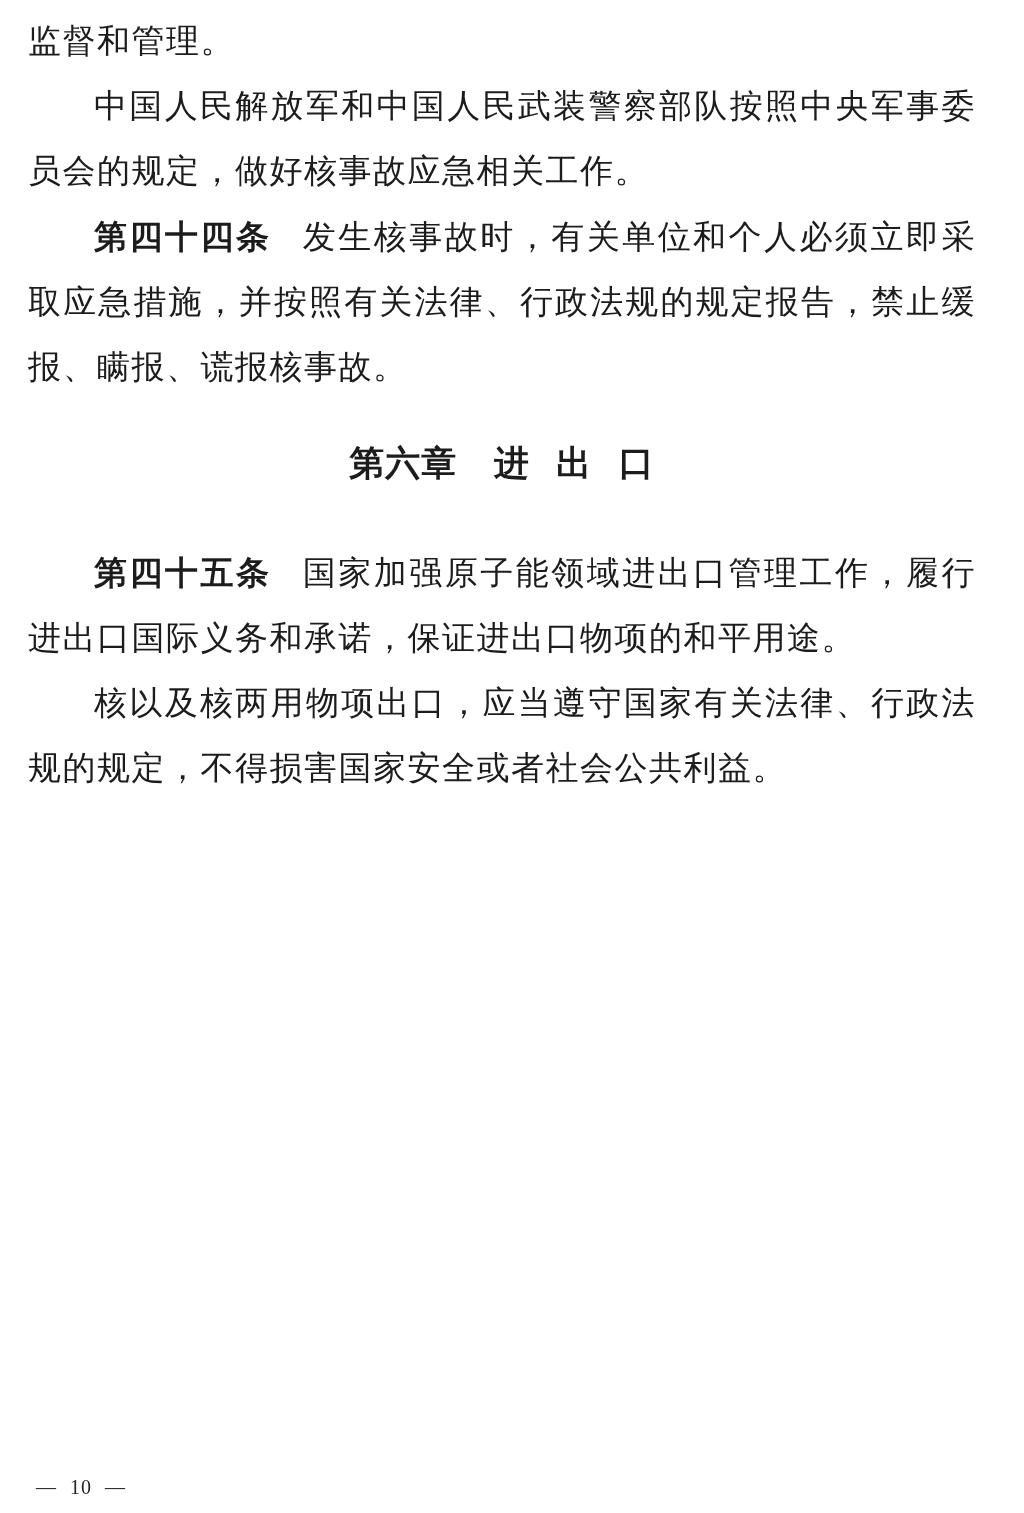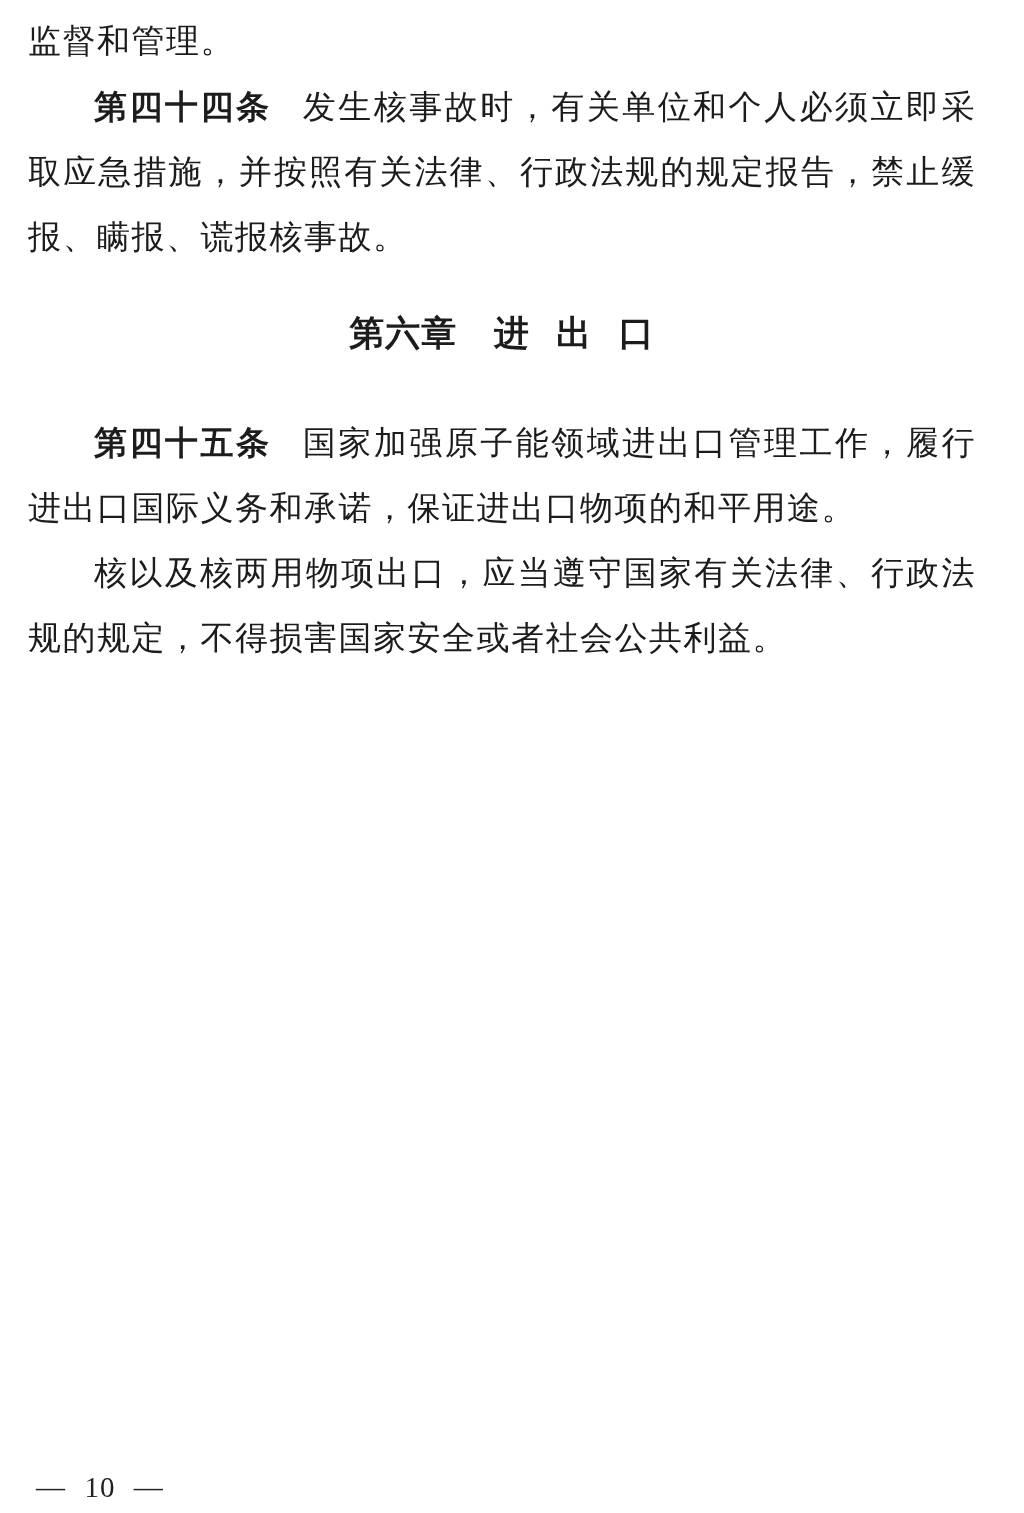--- a/index.html
+++ b/index.html
@@ -46,37 +46,38 @@
     letter-spacing: 1px;
   }
   .chapter-title {
     margin-left: 1.05em;
     word-spacing: 0.45em;
   }
   .footer {
     position: absolute;
     left: 36px;
     bottom: 6px;
-    font-size: 29px;
+    font-size: 20px;
     line-height: 40px;
     letter-spacing: 1px;
     word-spacing: 0.35em;
     color: #222222;
   }
 </style>
 </head>
 <body>
 
 <div class="page">
   <div class="content">
 
     <p class="para"><span>监督和管理。</span></p>
 
 
 
+    <p class="para indent"><span>中国人民解放军和中国人民武装警察部队按照中央军事委员会的规定，做好核事故应急相关工作。</span></p>
 
     <p class="para indent"><span class="article-label">第四十四条</span><span>发生核事故时，有关单位和个人必须立即采取应急措施，并按照有关法律、行政法规的规定报告，禁止缓报、瞒报、谎报核事故。</span></p>
 
     <h2 class="chapter"><span>第六章</span><span class="chapter-title">进 出 口</span></h2>
 
     <p class="para indent"><span class="article-label">第四十五条</span><span>国家加强原子能领域进出口管理工作，履行进出口国际义务和承诺，保证进出口物项的和平用途。</span></p>
 
 
     <p class="para indent"><span>核以及核两用物项出口，应当遵守国家有关法律、行政法规的规定，不得损害国家安全或者社会公共利益。</span></p>
 

